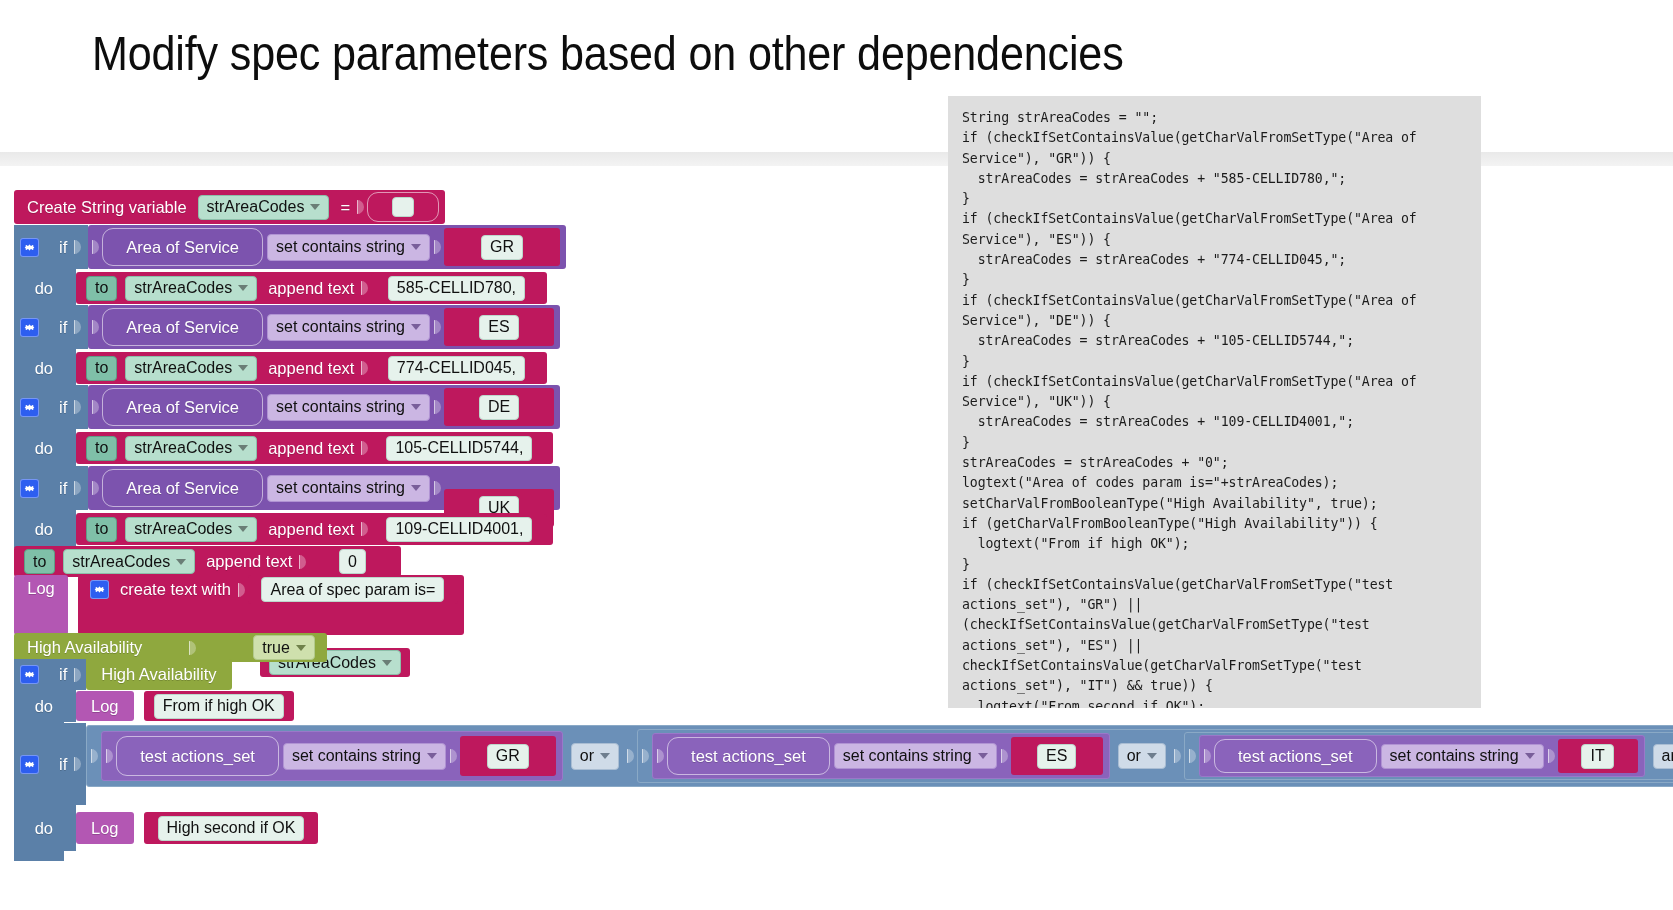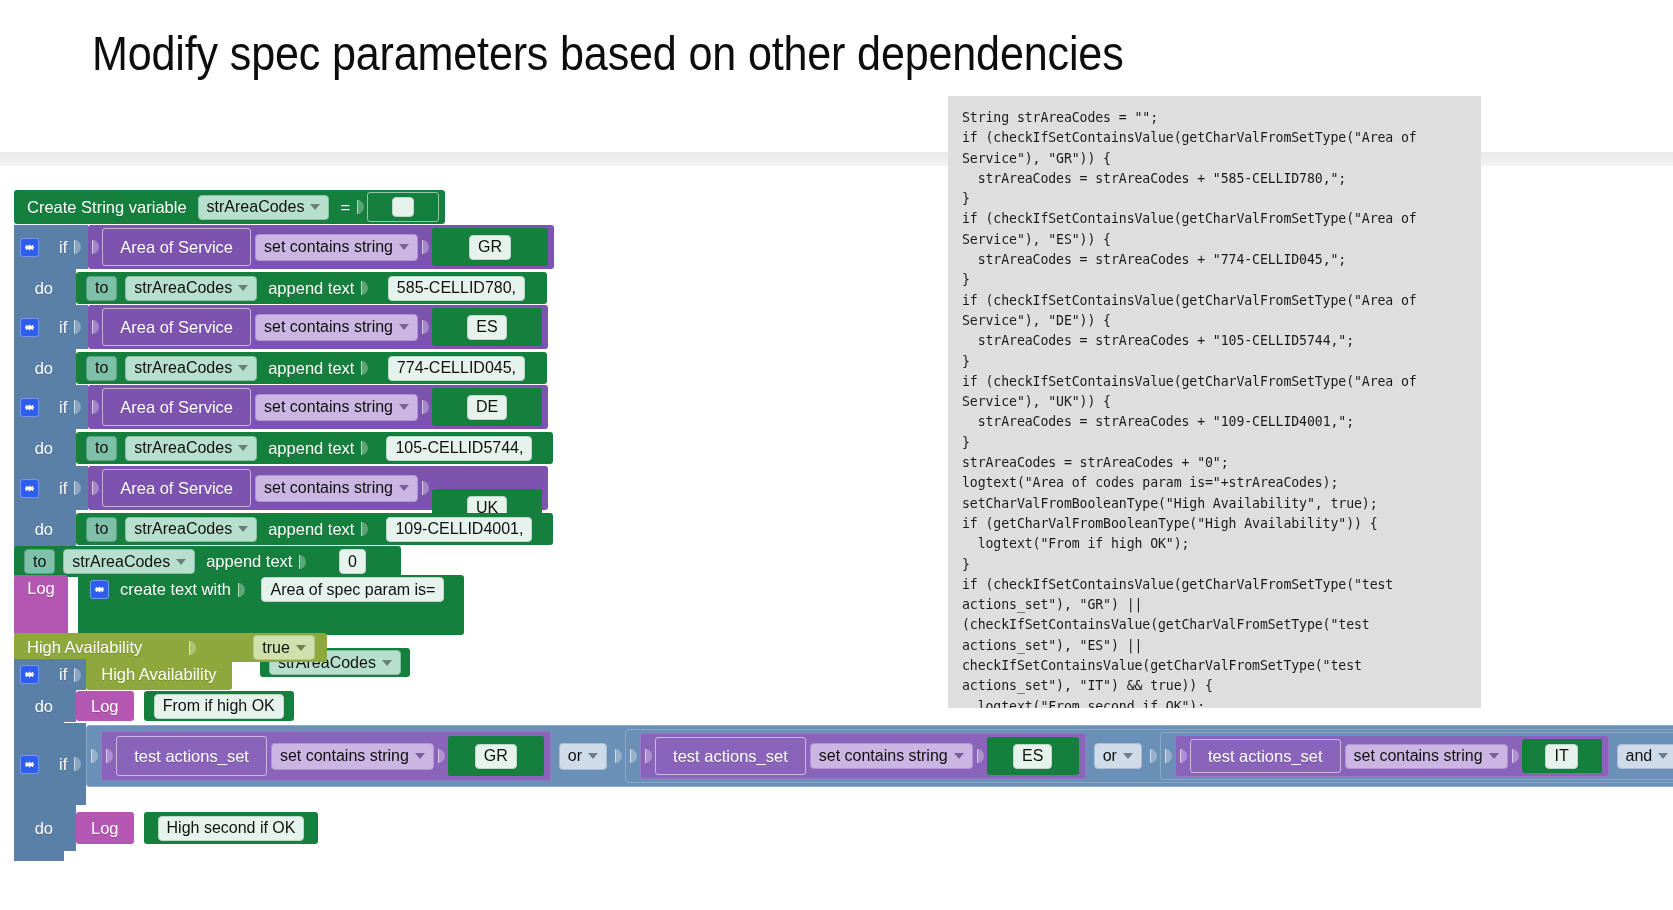--- a/index.html
+++ b/index.html
@@ -83,23 +83,23 @@
     width:0;height:0;border-left:5px solid transparent;border-right:5px solid transparent;
     border-top:6px solid #5d6d66; display:inline-block; opacity:.85;
   }
   .field.purple .caret { border-top-color:#6b4f8d; }
   .field.or .caret { border-top-color:#5d6d7e; }
   .field.boolfield .caret { border-top-color:#5e7038; }
 
   
   .tile {
     border: 1px solid rgba(255,255,255,.55);
-    border-radius: 3px;
+    border-radius: 11px;
     display:flex; align-items:center; height: 38px;
-    padding: 0 10px;
+    padding: 0 16px;
   }
 
   
   .gear {
     width: 19px; height: 19px; border-radius: 3px;
     background: #2d5ef0; display:flex; align-items:center; justify-content:center;
     flex: none; margin: 0 4px 0 6px;
     box-shadow: inset 0 0 0 1px rgba(255,255,255,.35);
   }
   .gear svg { display:block; }
@@ -107,21 +107,21 @@
     width: 10px; height: 24px; flex: none; position: relative;
   }
   .socket::after{
     content:""; position:absolute; left:0; top:50%; transform:translateY(-50%);
     width:7px; height:14px; border-radius: 0 7px 7px 0;
     background: rgba(255,255,255,.30);
     box-shadow: inset 1px 0 0 rgba(255,255,255,.55);
   }
 
   
-  .c-green   { background:#15803d; }
+  .c-green   { background:#be185d; }
   .c-purple  { background:#7c53ae; }
   .c-purple-l{ background:#8a63bb; }
   .c-blue-l  { background:#6b90b8; }
   .c-magenta { background:#b357b3; }
   .c-olive   { background:#8fa83e;gap:40px; }
 
   
   .ifblock { position:absolute; }
   .ifblock .ifrow, .ifblock .dorow { display:flex; align-items:center; }
   .if-left {

